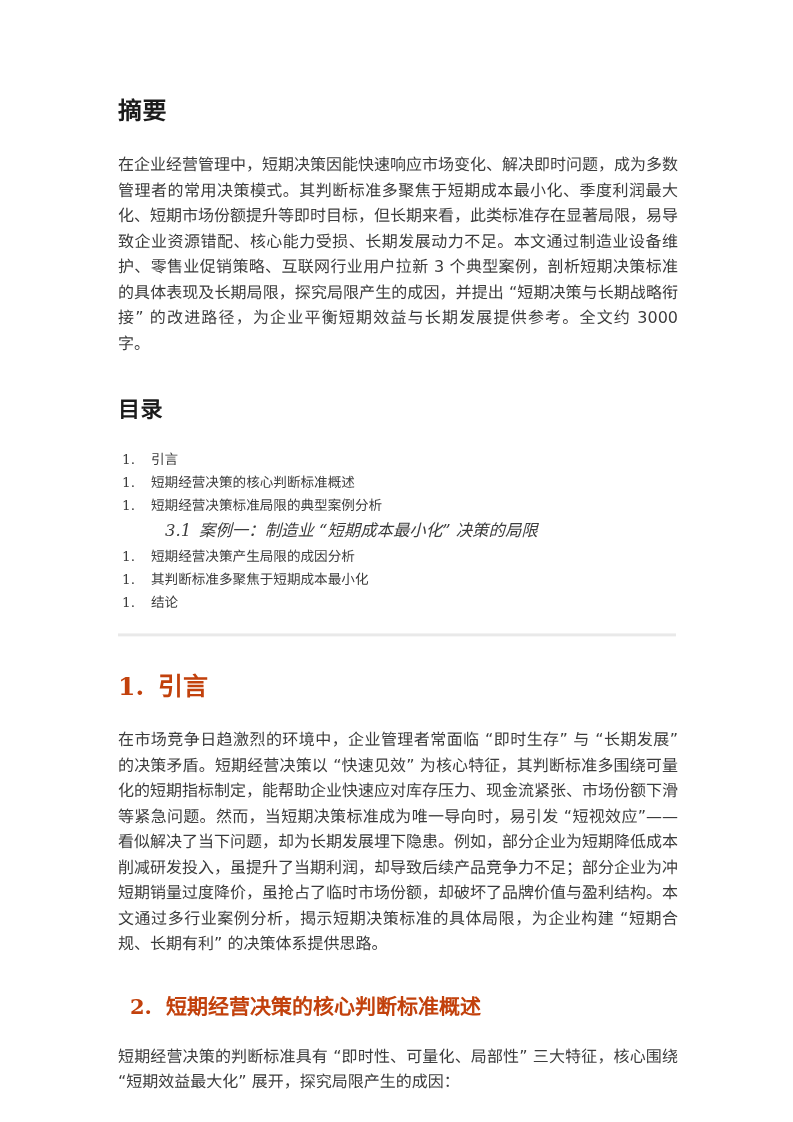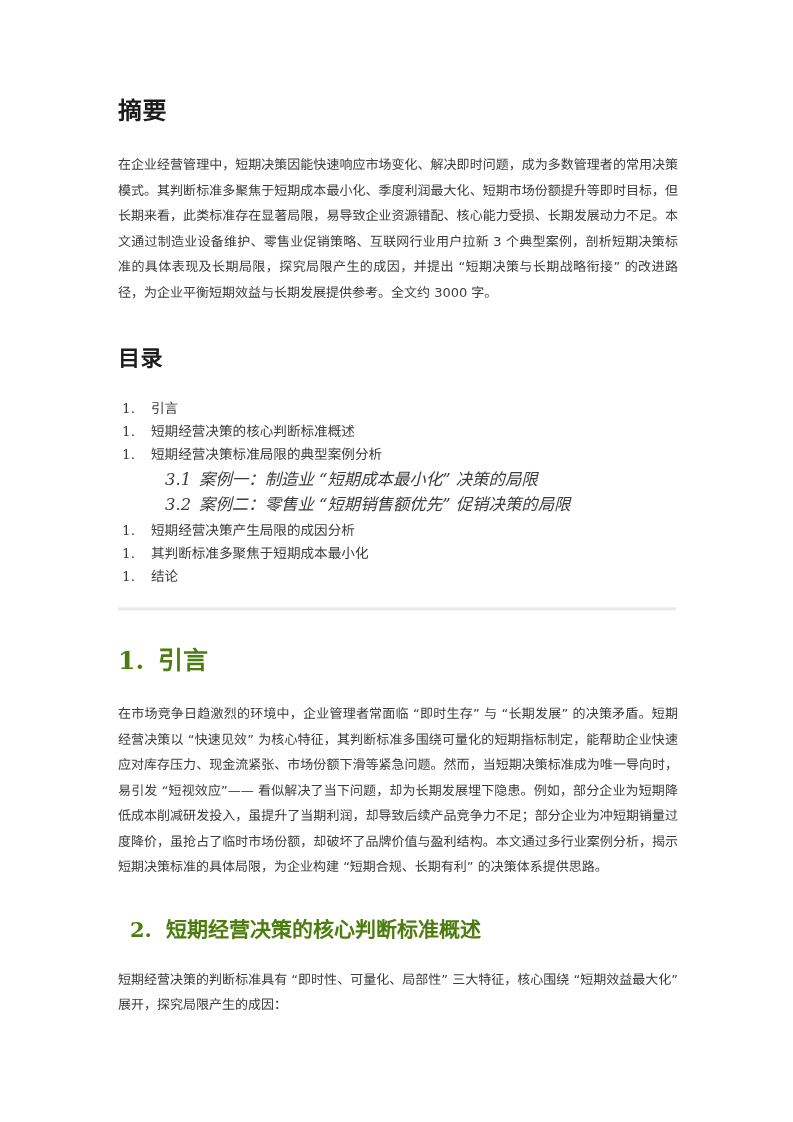--- a/index.html
+++ b/index.html
@@ -47,21 +47,21 @@
   h1.doc-h1.toc-title {
     font-size: 22px;
     margin: 40px 0 24px 0;
   }
 
   h2.sec-h {
     font-family: "DejaVu Serif", "Liberation Serif", serif;
     font-size: 25px;
     line-height: 1.3;
     font-weight: 700;
-    color: #4d7c0f;
+    color: #c2410c;
     margin: 34px 0 24px 0;
   }
 
   h2.sec-h .sec-num {
     font-family: "DejaVu Serif", "Liberation Serif", serif;
     font-weight: 700;
     margin-right: 14px;
   }
 
   h2.sec-h .sec-text {
@@ -70,21 +70,21 @@
   }
 
   h2.sec-h.sec-h-2 {
     font-size: 21px;
     margin: 36px 0 23px 12px;
   }
 
   
   p.body {
     font-family: "DejaVu Sans", "Liberation Sans", sans-serif;
-    font-size: 13px;
+    font-size: 16px;
     line-height: 25.5px;
     color: #3c3c3c;
     margin: 0 0 18px 0;
     text-align: justify;
     text-justify: inter-ideograph;
   }
 
   
   ol.toc {
     list-style: none;
@@ -168,23 +168,20 @@
       </li>
 
       <li class="toc-item">
         <span class="toc-marker">1.</span>
         <span class="toc-label">短期经营决策标准局限的典型案例分析</span>
 
         <ul class="toc-sub">
           <li class="toc-subitem">
             <span class="sub-num">3.1</span><span class="sub-label">案例一：制造业 “短期成本最小化” 决策的局限</span>
           </li>
-          <li class="toc-subitem">
-            <span class="sub-num">3.2</span><span class="sub-label">案例二：零售业 “短期销售额优先” 促销决策的局限</span>
-          </li>
         </ul>
       </li>
 
       <li class="toc-item">
         <span class="toc-marker">1.</span>
         <span class="toc-label">短期经营决策产生局限的成因分析</span>
       </li>
 
       <li class="toc-item">
         <span class="toc-marker">1.</span>

